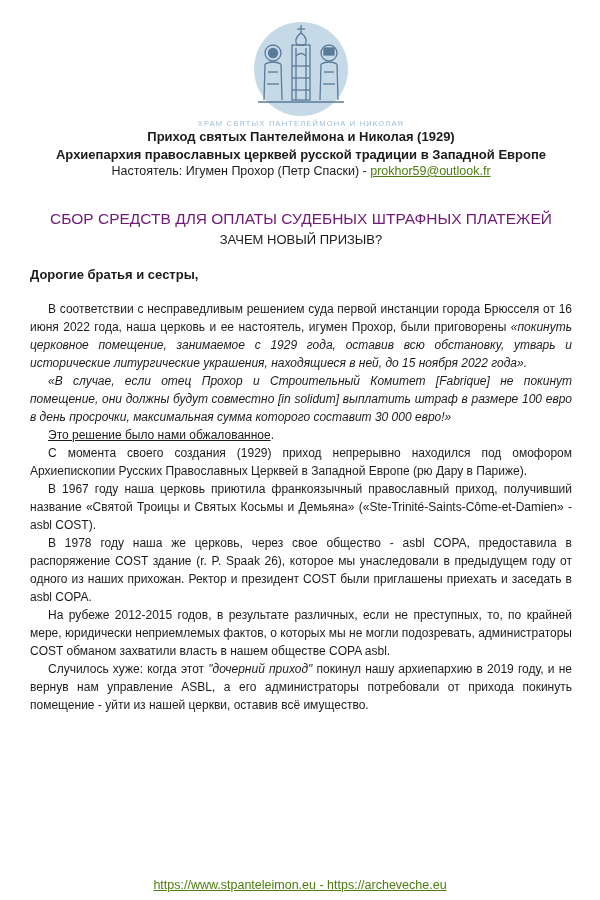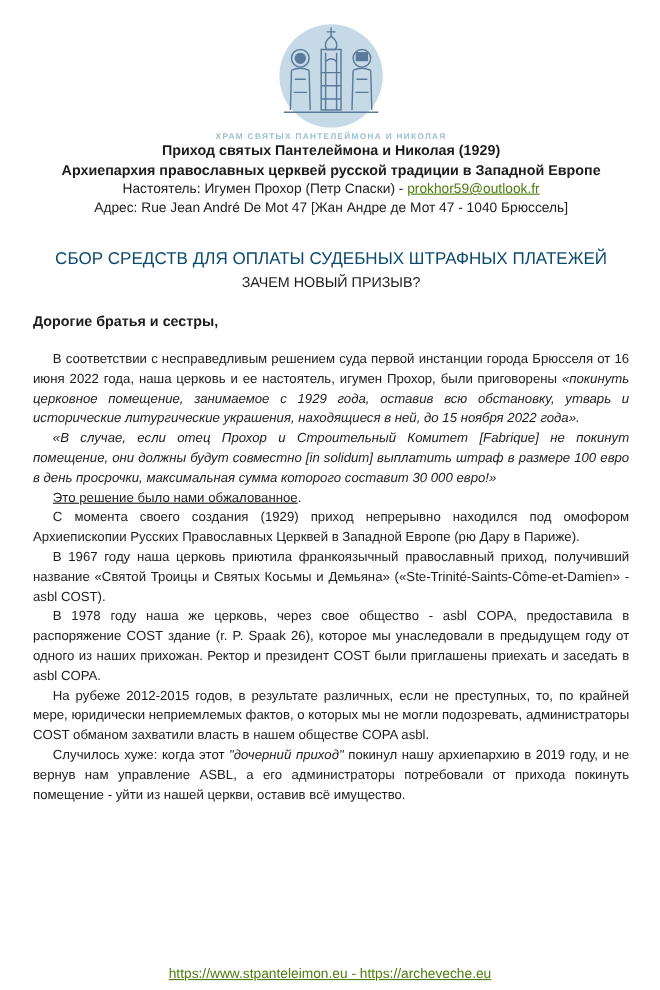--- a/index.html
+++ b/index.html
@@ -15,35 +15,35 @@
     box-sizing: border-box;
     padding: 20px 28px 0 30px;
   }
   .doc-header { text-align: center; }
   .logo-wrap { display: flex; flex-direction: column; align-items: center; }
   .logo-wrap svg { display: block; }
   .logo-caption {
     margin-top: 1px;
     font-size: 7.5px;
     letter-spacing: 1.2px;
-    font-weight: bold;
+    font-weight: normal;
     color: #9dbdd3;
     text-transform: uppercase;
   }
   .hdr-line { font-size: 13px; line-height: 17.5px; }
   .hdr-bold { font-weight: bold; }
   .hdr-reg { font-size: 12.5px; font-weight: normal; }
   .year { font-weight: bold; }
   a.link, .link {
     color: #4d7c0f;
     text-decoration: underline;
     cursor: pointer;
   }
   .title-block { margin-top: 28px; text-align: center; }
-  .title-main { font-size: 15.5px; line-height: 20px; color: #0c4a6e; }
+  .title-main { font-size: 15.5px; line-height: 20px; color: #701a75; }
   .title-sub { font-size: 13px; font-weight: normal; line-height: 18px; margin-top: 2px; }
   .body-text { margin-top: 18px; }
   .salutation {
     font-size: 13px; font-weight: bold;
     margin: 0 0 0 0;
   }
   p.para {
     margin: 0;
     font-size: 12px;
     line-height: 18px;
@@ -101,21 +101,20 @@
 
           <line x1="18" y1="82" x2="104" y2="82"></line>
         </g>
       </svg>
       <div class="logo-caption">ХРАМ СВЯТЫХ ПАНТЕЛЕЙМОНА И НИКОЛАЯ</div>
     </div>
 
     <div class="hdr-line hdr-bold"><span>Приход святых Пантелеймона и Николая </span><span class="year">(1929)</span></div>
     <div class="hdr-line hdr-bold">Архиепархия православных церквей русской традиции в Западной Европе</div>
     <div class="hdr-line hdr-reg"><span>Настоятель: Игумен Прохор (Петр Спаски) - </span><a class="link">prokhor59@outlook.fr</a></div>
-    <div class="hdr-line hdr-reg">Адрес: Rue Jean André De Mot 47 [Жан Андре де Мот 47 - 1040 Брюссель]</div>
   </div>
 
   <div class="title-block">
     <div class="title-main">СБОР СРЕДСТВ ДЛЯ ОПЛАТЫ СУДЕБНЫХ ШТРАФНЫХ ПЛАТЕЖЕЙ</div>
     <div class="title-sub">ЗАЧЕМ НОВЫЙ ПРИЗЫВ?</div>
   </div>
 
   <div class="body-text">
     <div class="salutation">Дорогие братья и сестры,</div>
 

